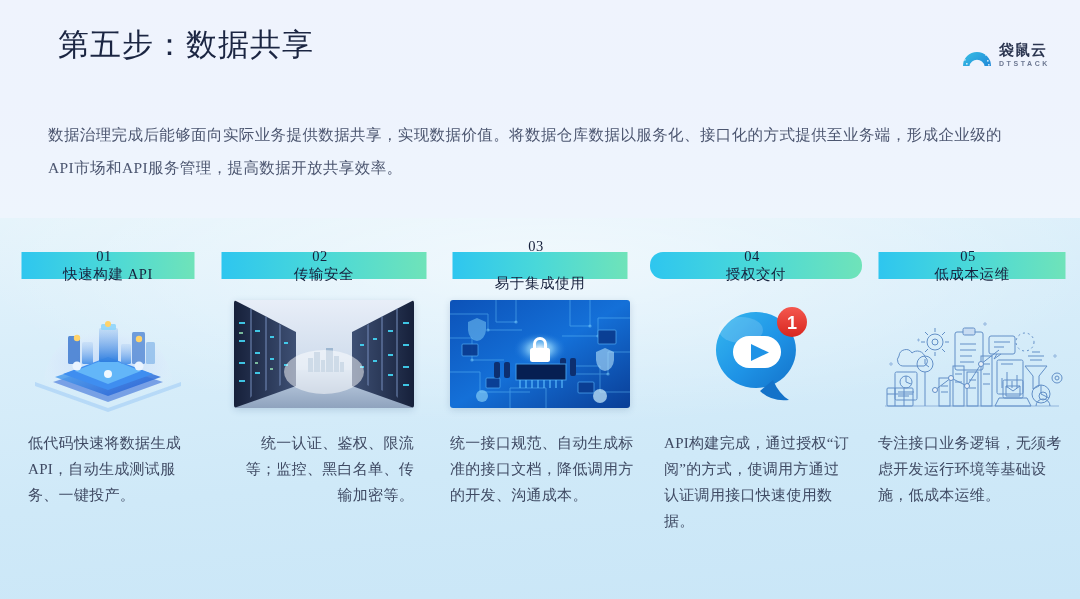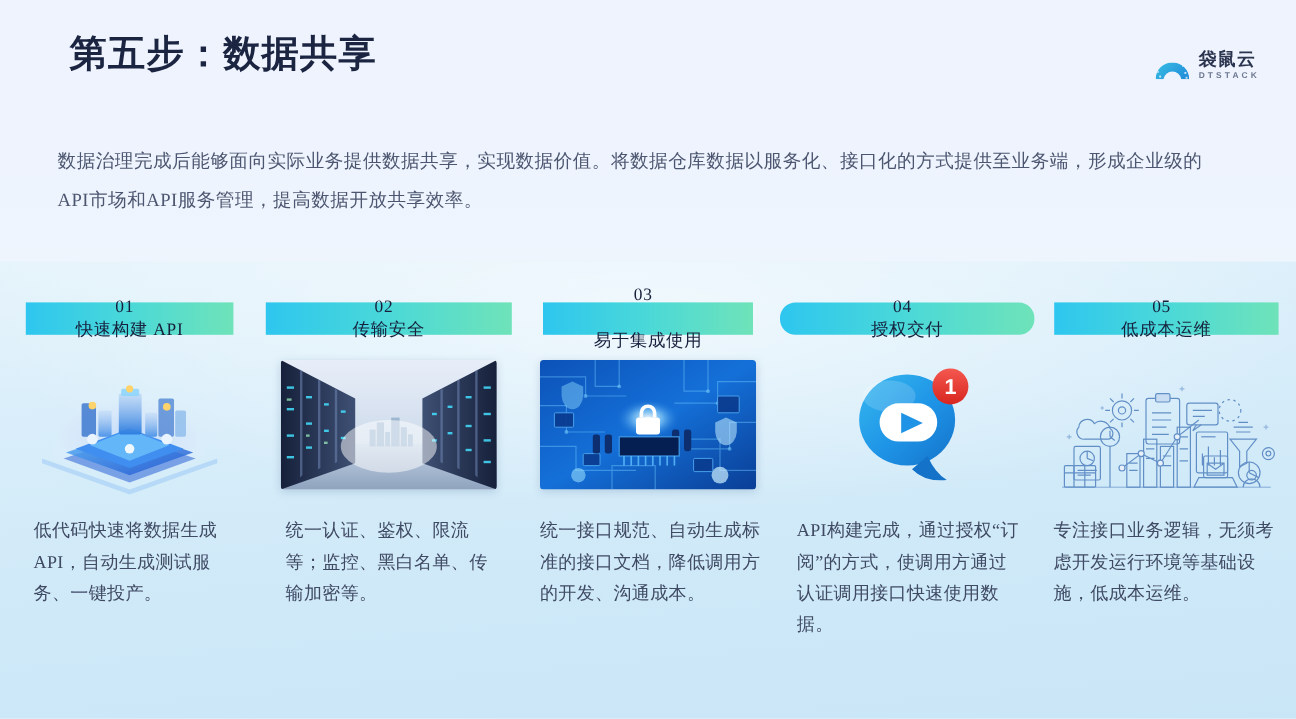--- a/index.html
+++ b/index.html
@@ -11,21 +11,21 @@
   }
   #slide{position:absolute;inset:0;}
 
   
   .header-band{
     position:absolute;left:0;top:0;width:1080px;height:218px;
     background:linear-gradient(180deg,#eff3fd 0%,#eef3fd 45%,#eef5fd 100%);
   }
   .slide-title{
     position:absolute;left:58px;top:26px;
-    font-size:31px;font-weight:700;color:#1b2542;
+    font-size:31px;font-weight:400;color:#1b2542;
     letter-spacing:1px;line-height:1.25;
     font-family:"Liberation Serif","DejaVu Serif",serif;
   }
   
   .logo{position:absolute;right:30px;top:41px;display:flex;align-items:center;gap:7px;}
   .logo-mark{width:30px;height:26px;position:relative;flex:0 0 auto;}
   .logo-text{display:flex;flex-direction:column;line-height:1;}
   .logo-cn{font-size:15px;font-weight:700;color:#2b3550;letter-spacing:1px;
            font-family:"Liberation Sans",sans-serif;}
   .logo-en{font-size:7px;font-weight:700;color:#6d7892;letter-spacing:2.6px;margin-top:3px;
@@ -67,21 +67,21 @@
   .col:nth-child(5) .col-header{width:187px;}
   .hdr-num{font-weight:400;margin-right:8px;}
 
   .col-art{position:absolute;top:76px;left:0;right:0;height:130px;}
   .col-caption{
     position:absolute;top:212px;left:0;right:0;
     font-size:15px;line-height:26px;color:#3f4a63;letter-spacing:.3px;
     font-family:"Liberation Serif","DejaVu Serif",serif;
   }
   .col:nth-child(1) .col-caption{padding-left:28px;padding-right:16px;}
-  .col:nth-child(2) .col-caption{padding-left:22px;padding-right:18px;}
+  .col:nth-child(2) .col-caption{padding-left:22px;padding-right:18px;text-align:right;}
   .col:nth-child(3) .col-caption{padding-left:18px;padding-right:14px;}
   .col:nth-child(4) .col-caption{padding-left:16px;padding-right:12px;}
   .col:nth-child(5) .col-caption{padding-left:14px;padding-right:10px;}
 
   
   .art-frame{position:absolute;left:50%;transform:translateX(-50%);top:6px;
              width:180px;height:108px;border-radius:3px;overflow:hidden;
              box-shadow:0 2px 7px rgba(40,80,130,.18);}
   .art-plain{position:absolute;left:50%;transform:translateX(-50%);top:0;
              width:190px;height:125px;overflow:hidden;}

